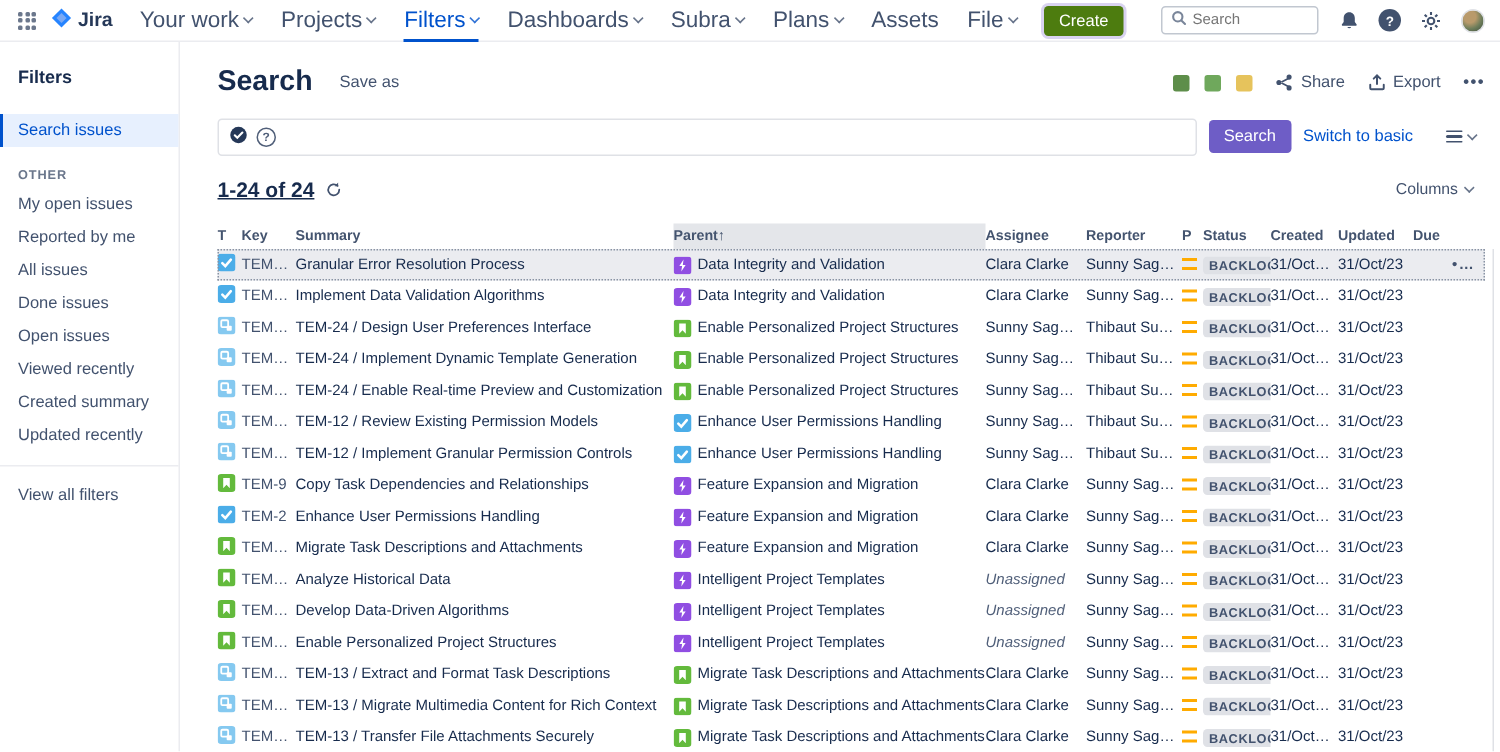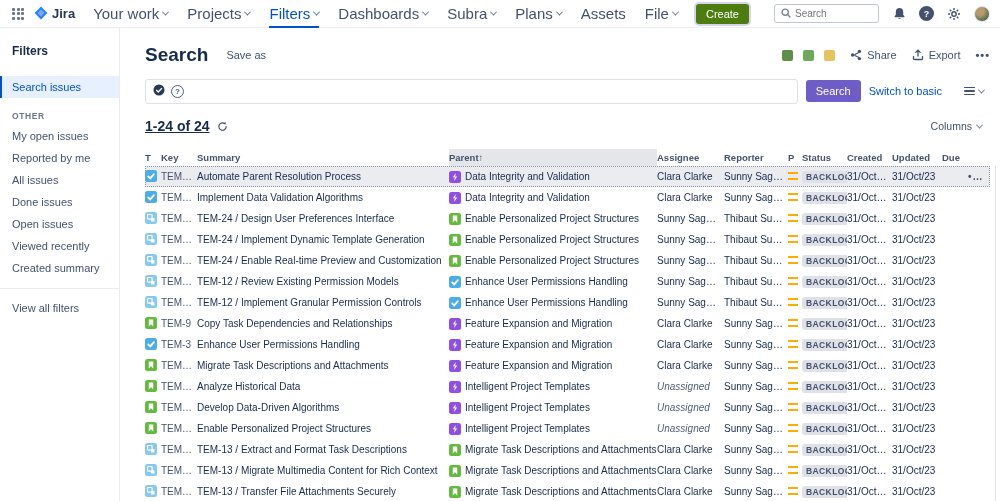--- a/index.html
+++ b/index.html
@@ -187,20 +187,21 @@
   <div class="side-item active">Search issues</div>
   <div class="side-section">OTHER</div>
   <div id="side-items">
       <div class="side-item">My open issues</div>
       <div class="side-item">Reported by me</div>
       <div class="side-item">All issues</div>
       <div class="side-item">Done issues</div>
       <div class="side-item">Open issues</div>
       <div class="side-item">Viewed recently</div>
       <div class="side-item">Created summary</div>
+      <div class="side-item">Updated recently</div>
     </div>
   <hr class="side-divider">
   <div class="side-item">View all filters</div>
 </aside>
 
 <main class="main">
 
   <div class="title-row">
     <h1>Search</h1>
     <span class="save-as">Save as</span>
@@ -286,21 +287,21 @@
       </div>
     <div id="tbody">
         <div class="trow selected">
           <div class="cell"><span class="ticon">
               <svg width="12" height="12" viewBox="0 0 12 12">
                 <rect width="12" height="12" rx="2.5" fill="#4BADE8"></rect>
                 <path d="M3.2 6.4 5.2 8.4 8.9 4.1" fill="none" stroke="#fff" stroke-width="1.7" stroke-linecap="round"></path>
               </svg>
             </span></div>
           <div class="cell key">TEM-10</div>
-          <div class="cell summary">Automate Parent Resolution Process</div>
+          <div class="cell summary">Granular Error Resolution Process</div>
           <div class="cell parent">
             <span class="ticon">
               <svg width="12" height="12" viewBox="0 0 12 12">
                 <rect width="12" height="12" rx="2.5" fill="#904EE2"></rect>
                 <path d="M6.7 2 3.9 6.3h1.8L5.2 10 8.1 5.6H6.2z" fill="#fff"></path>
               </svg>
             </span>
             <span>Data Integrity and Validation</span>
           </div>
           <div class="cell">Clara Clarke</div>
@@ -506,21 +507,21 @@
           <div class="cell"></div>
           <div class="cell row-actions">•••</div>
         </div>
         <div class="trow">
           <div class="cell"><span class="ticon">
               <svg width="12" height="12" viewBox="0 0 12 12">
                 <rect width="12" height="12" rx="2.5" fill="#4BADE8"></rect>
                 <path d="M3.2 6.4 5.2 8.4 8.9 4.1" fill="none" stroke="#fff" stroke-width="1.7" stroke-linecap="round"></path>
               </svg>
             </span></div>
-          <div class="cell key">TEM-3</div>
+          <div class="cell key">TEM-2</div>
           <div class="cell summary">Enhance User Permissions Handling</div>
           <div class="cell parent">
             <span class="ticon">
               <svg width="12" height="12" viewBox="0 0 12 12">
                 <rect width="12" height="12" rx="2.5" fill="#904EE2"></rect>
                 <path d="M6.7 2 3.9 6.3h1.8L5.2 10 8.1 5.6H6.2z" fill="#fff"></path>
               </svg>
             </span>
             <span>Feature Expansion and Migration</span>
           </div>

